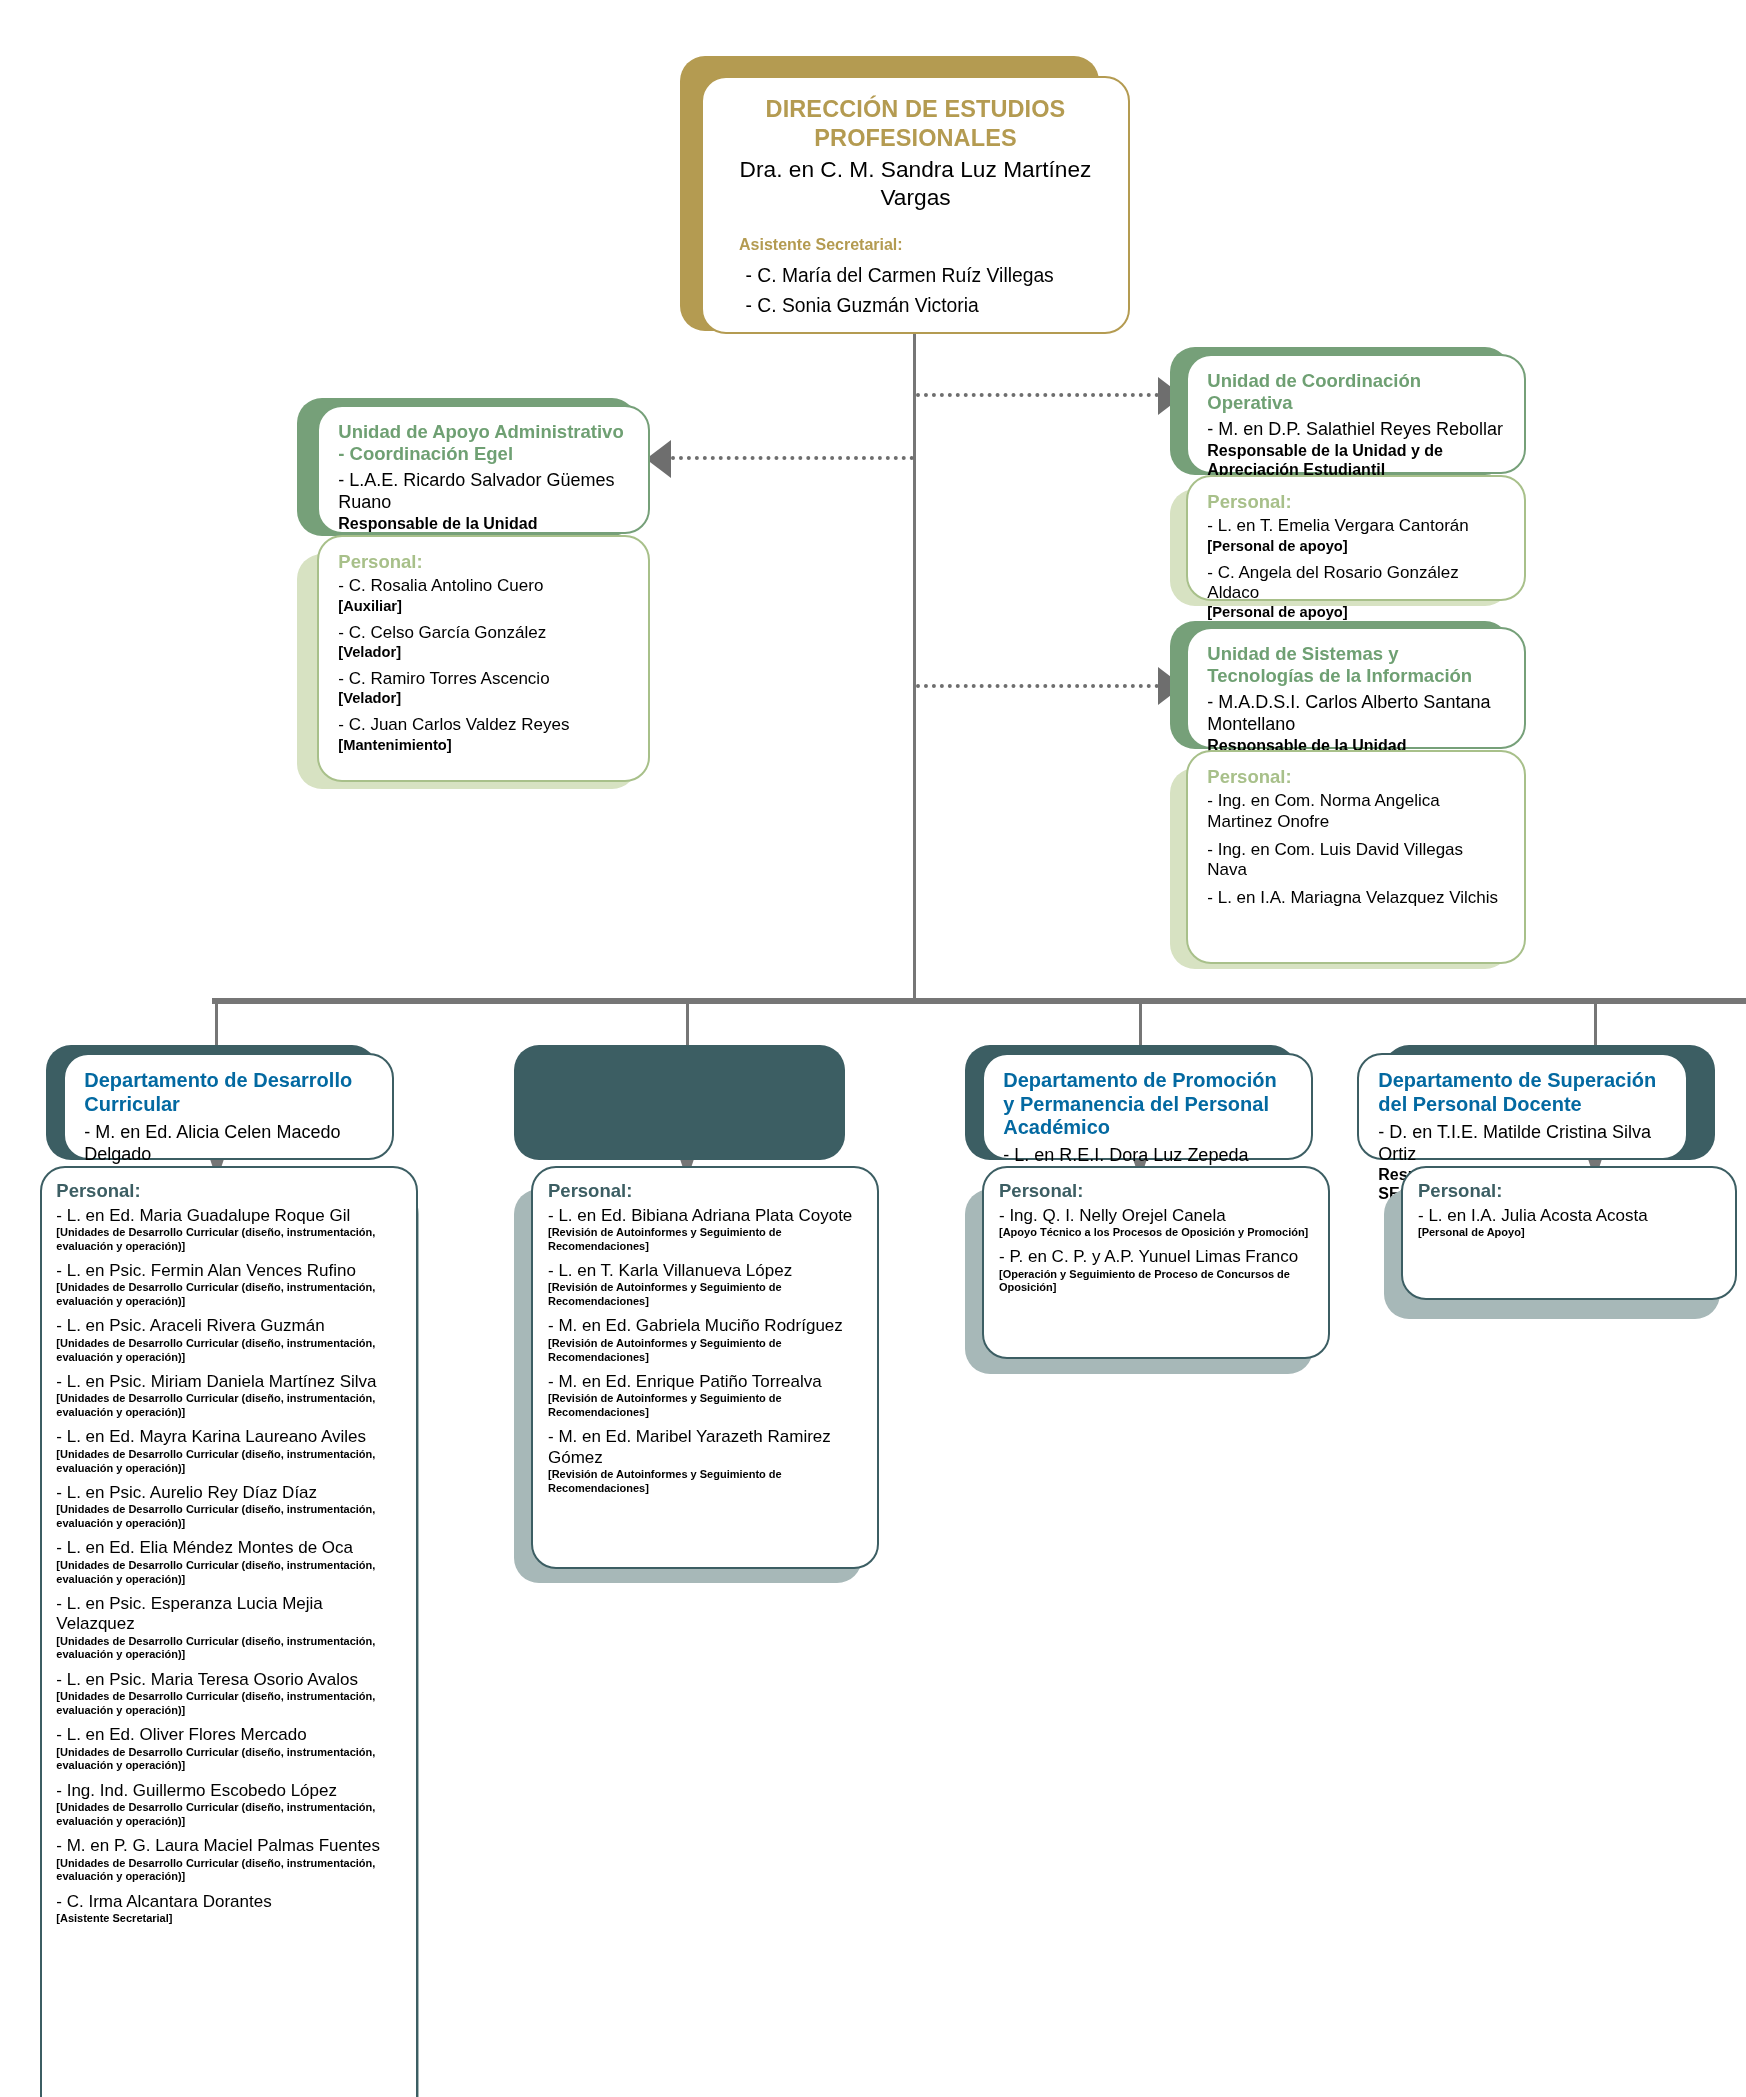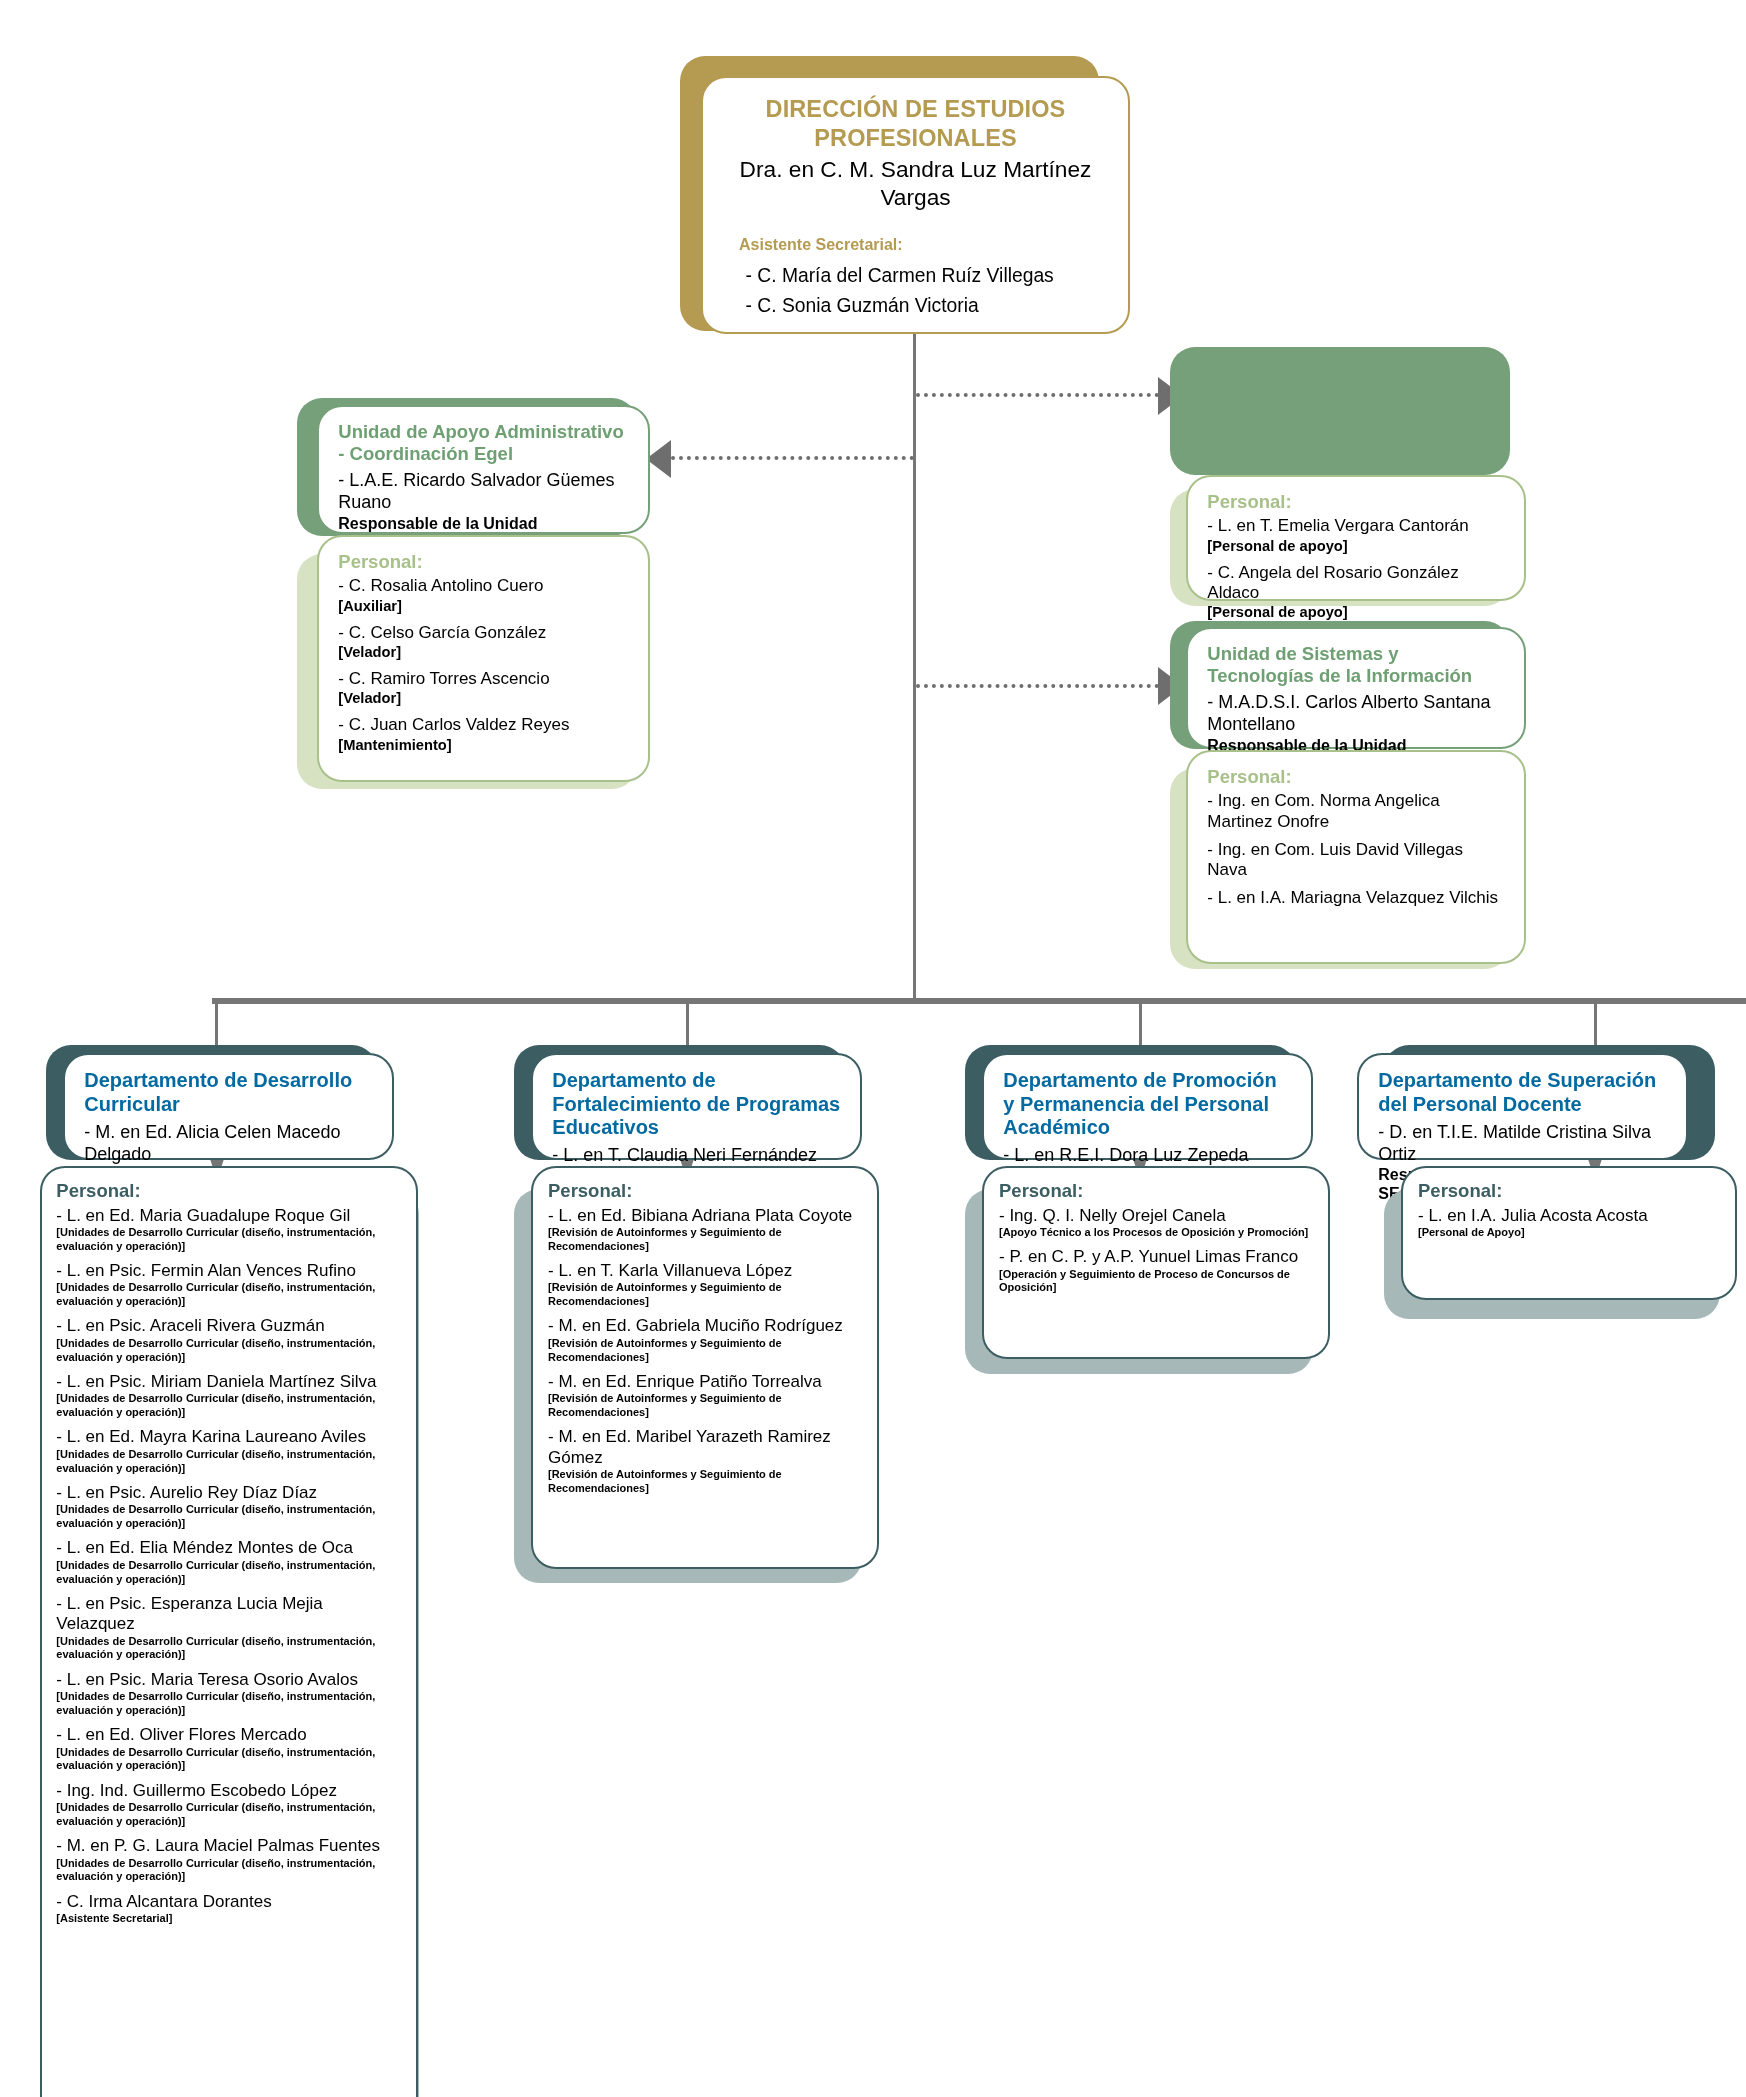--- a/index.html
+++ b/index.html
@@ -198,20 +198,27 @@
         <div class="tag">[Velador]</div>
       </div>
       <div class="entry">
         <div class="name">- C. Juan Carlos Valdez Reyes</div>
         <div class="tag">[Mantenimiento]</div>
       </div>
     </div>
   </div>
 
   <div class="shadow unit-shadow" style="left:1170px;top:347px;width:340px;height:128px;"></div>
+  <div class="card unit-card" style="left:1186px;top:354px;width:340px;height:120px;">
+    <div class="inner">
+      <div class="title">Unidad de Coordinación Operativa</div>
+      <div class="name">-  M. en D.P. Salathiel Reyes Rebollar</div>
+      <div class="role">Responsable de la Unidad y de Apreciación Estudiantil</div>
+    </div>
+  </div>
   <div class="shadow staff-shadow" style="left:1170px;top:489px;width:340px;height:117px;"></div>
   <div class="card staff-card" style="left:1186px;top:475px;width:340px;height:126px;">
     <div class="inner">
       <div class="title">Personal:</div>
       <div class="entry">
         <div class="name">- L. en T. Emelia Vergara Cantorán</div>
         <div class="tag">[Personal de apoyo]</div>
       </div>
       <div class="entry">
         <div class="name">- C. Angela del Rosario González Aldaco</div>
@@ -305,27 +312,20 @@
           <div class="tag">[Unidades de Desarrollo Curricular (diseño, instrumentación, evaluación y operación)]</div>
         </div>
       <div class="entry">
           <div class="name">- C. Irma Alcantara Dorantes</div>
           <div class="tag">[Asistente Secretarial]</div>
         </div>
     </div>
   </div>
 
   <div class="shadow dept-shadow" style="left:514px;top:1045px;width:331px;height:115px;"></div>
-  <div class="card dept-card" style="left:531px;top:1053px;width:331px;height:107px;">
-    <div class="inner">
-      <div class="title">Departamento de Fortalecimiento de Programas Educativos</div>
-      <div class="name">-  L. en T. Claudia Neri Fernández</div>
-      <div class="role">Responsable del Departamento</div>
-    </div>
-  </div>
   <div class="shadow dstaff-shadow" style="left:514px;top:1189px;width:348px;height:394px;"></div>
   <div class="card dstaff-card" style="left:531px;top:1166px;width:348px;height:403px;">
     <div class="inner" style="padding:11.7px 15px;">
       <div class="title">Personal:</div>
       <div class="entry">
           <div class="name">- L. en Ed. Bibiana Adriana Plata Coyote</div>
           <div class="tag">[Revisión de Autoinformes y Seguimiento de Recomendaciones]</div>
         </div>
       <div class="entry">
           <div class="name">- L. en T. Karla Villanueva López</div>

